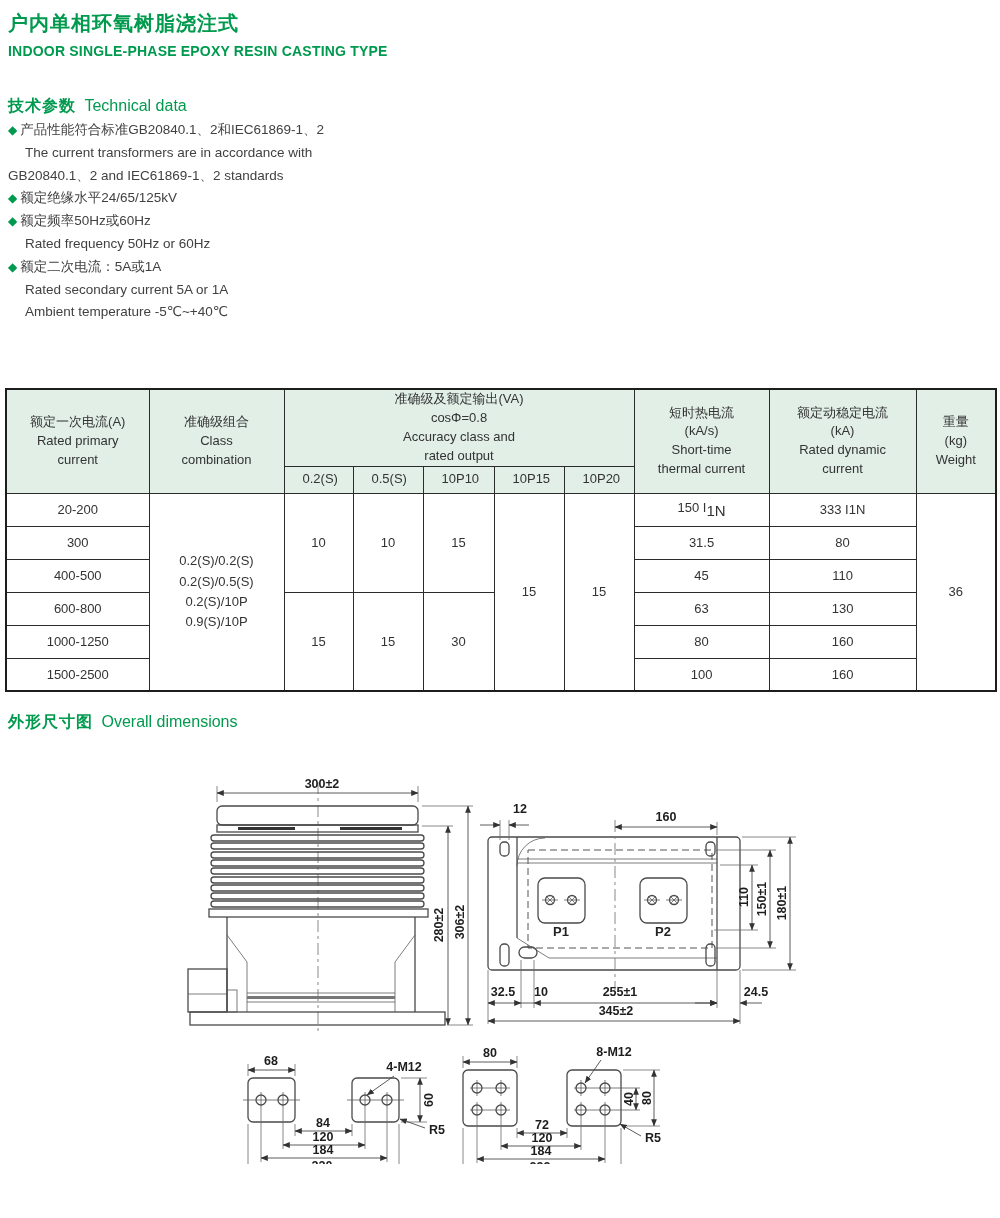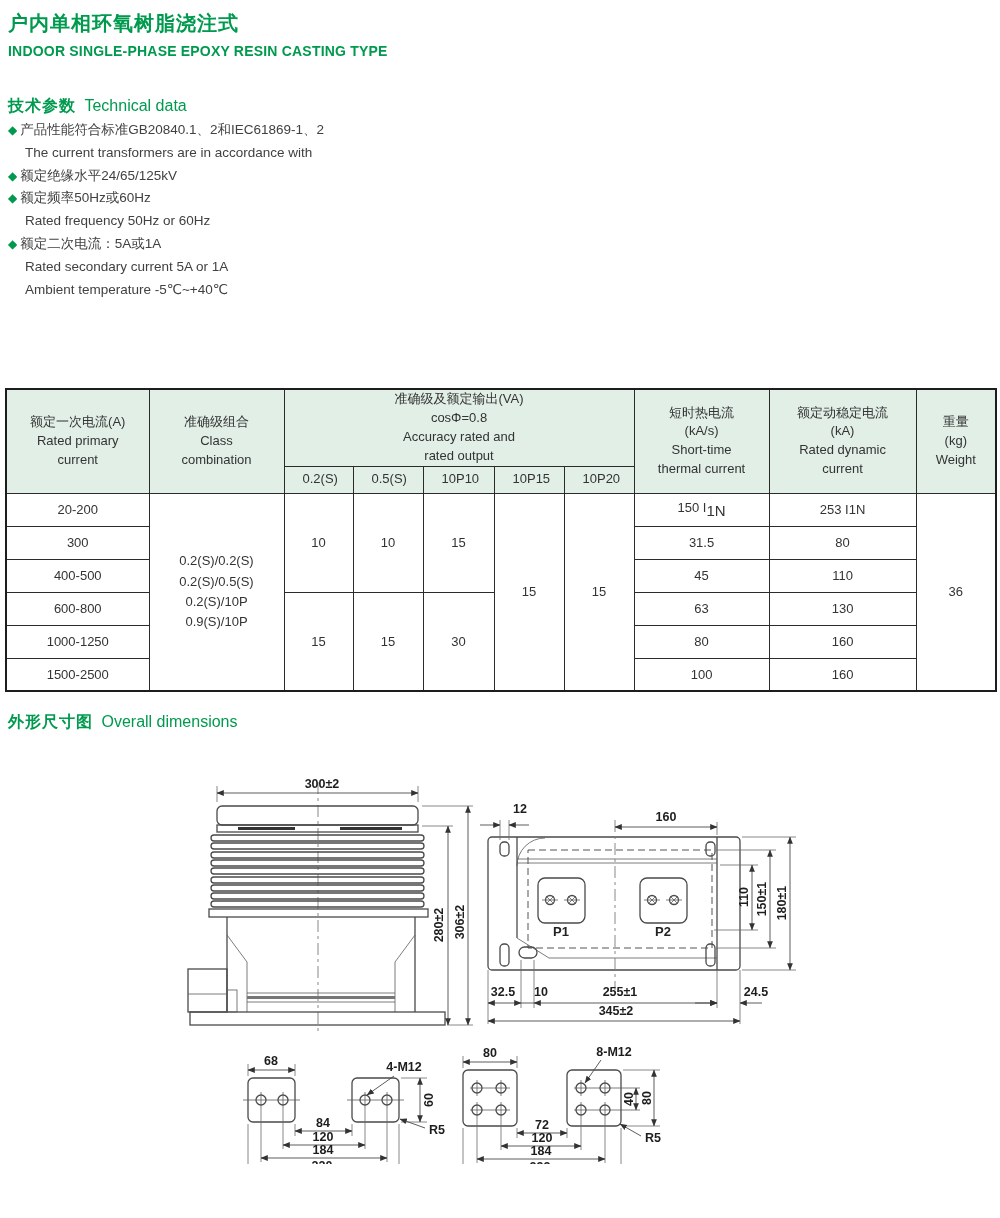--- a/index.html
+++ b/index.html
@@ -54,20 +54,21 @@
   </div>
 
   <div class="sec-heading" id="sec-tech">
     <span class="zh">技术参数</span>
     <span class="en">Technical data</span>
   </div>
 
   <div class="bullets">
     <div class="bl"><span class="diamond">◆</span><span>产品性能符合标准GB20840.1、2和IEC61869-1、2</span></div>
     <div class="bl ind"><span>The current transformers are in accordance with</span></div>
+    <div class="bl"><span>GB20840.1、2 and IEC61869-1、2 standards</span></div>
     <div class="bl"><span class="diamond">◆</span><span>额定绝缘水平24/65/125kV</span></div>
     <div class="bl"><span class="diamond">◆</span><span>额定频率50Hz或60Hz</span></div>
     <div class="bl ind"><span>Rated frequency 50Hz or 60Hz</span></div>
     <div class="bl"><span class="diamond">◆</span><span>额定二次电流：5A或1A</span></div>
     <div class="bl ind"><span>Rated secondary current 5A or 1A</span></div>
     <div class="bl ind"><span>Ambient temperature -5℃~+40℃</span></div>
   </div>
 
   <div class="spec-wrap">
     <table class="spec">
@@ -89,21 +90,21 @@
             <div>额定一次电流(A)</div>
             <div>Rated primary current</div>
           </th>
           <th rowspan="2">
             <div>准确级组合</div>
             <div>Class combination</div>
           </th>
           <th colspan="5">
             <div>准确级及额定输出(VA)</div>
             <div>cosΦ=0.8</div>
-            <div>Accuracy rated and</div>
+            <div>Accuracy class and</div>
             <div>rated output</div>
           </th>
           <th rowspan="2">
             <div>短时热电流(kA/s)</div>
             <div>Short-time</div>
             <div>thermal current</div>
           </th>
           <th rowspan="2">
             <div>额定动稳定电流</div>
             <div>(kA)</div>
@@ -131,21 +132,21 @@
             <div>0.2(S)/0.5(S)</div>
             <div>0.2(S)/10P</div>
             <div>0.9(S)/10P</div>
           </td>
           <td rowspan="3">10</td>
           <td rowspan="3">10</td>
           <td rowspan="3">15</td>
           <td rowspan="6">15</td>
           <td rowspan="6">15</td>
           <td><span>150 I</span><sub class="isub">1N</sub></td>
-          <td>253 I1N</td>
+          <td>333 I1N</td>
           <td rowspan="6">36</td>
         </tr>
         <tr class="br">
           <td>300</td>
           <td>31.5</td>
           <td>80</td>
         </tr>
         <tr class="br">
           <td>400-500</td>
           <td>45</td>

